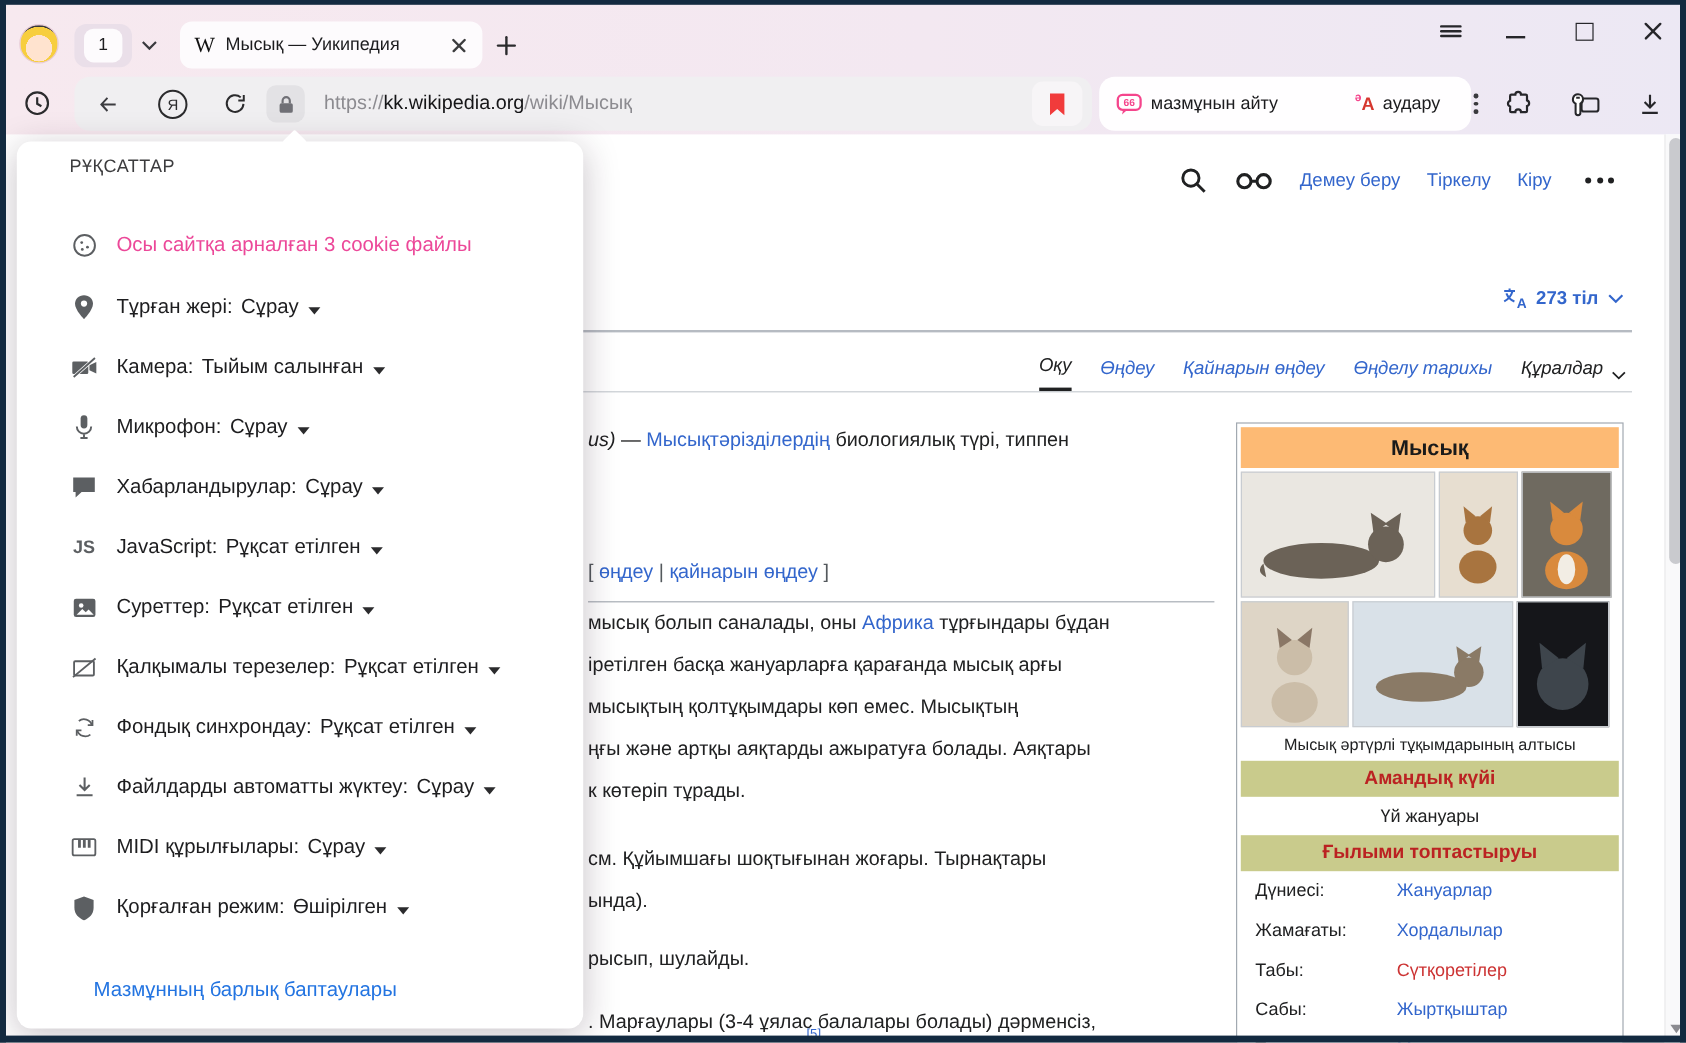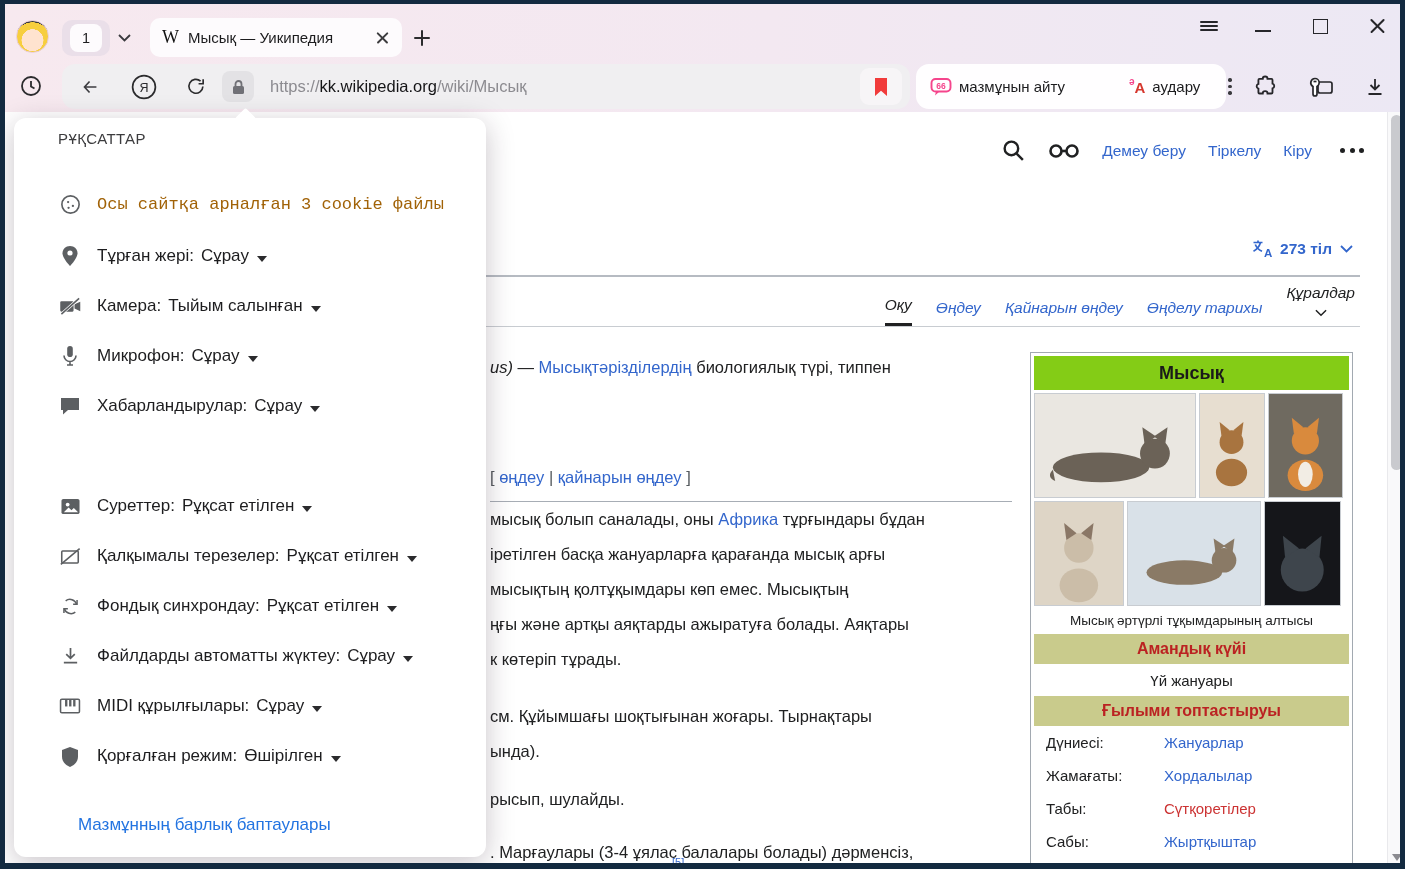--- a/index.html
+++ b/index.html
@@ -54,41 +54,41 @@
   .actions .lbl{font-size:15px;color:#1c1c1e;margin-left:7px;white-space:nowrap;}
   .vsep{width:1px;height:24px;background:#e4e3e7;margin:0 11px;}
   .tr-glyph{font-weight:bold;font-size:15px;color:#d6372e;position:relative;margin-left:42px;}
   .tr-glyph sup{color:#f5458c;font-size:10px;font-weight:bold;position:relative;top:-2px;}
   .vdots{display:flex;flex-direction:column;gap:3px;margin-left:6px;}
   .vdots i{width:3.4px;height:3.4px;border-radius:50%;background:#3a3a3e;}
   .bar-ic{position:absolute;top:72px;width:30px;height:30px;display:flex;align-items:center;justify-content:center;}
 
   
   .page{position:absolute;left:0;top:112px;width:1405px;height:757px;background:#fff;z-index:1;}
-  .wm-header{position:absolute;top:26px;right:41px;display:flex;align-items:center;gap:22px;}
+  .wm-header{position:absolute;top:26px;right:60px;display:flex;align-items:center;gap:22px;}
   .wm-header a{font-size:15.5px;color:#3366cc;text-decoration:none;white-space:nowrap;}
   .hdots{display:flex;gap:4.5px;margin-left:6px;}
   .hdots i{width:5px;height:5px;border-radius:50%;background:#202122;}
   .langrow{position:absolute;top:127px;right:52px;display:flex;align-items:center;gap:8px;color:#3366cc;
     font-size:15.5px;font-weight:bold;}
   .rule1{position:absolute;left:20px;top:163px;width:1340px;height:1.5px;background:#b6bbc2;}
   .tabsrow{position:absolute;top:178px;right:50px;display:flex;align-items:flex-end;gap:24px;font-size:15.5px;height:36px;font-style:italic;}
   .tabsrow .wtab{color:#3366cc;padding-bottom:9px;white-space:nowrap;}
   .tabsrow .wtab.active{color:#202122;border-bottom:3px solid #202122;}
-  .tabsrow .wtab.tools{color:#202122;display:flex;align-items:center;gap:7px;flex-direction:column;}
+  .tabsrow .wtab.tools{color:#202122;display:flex;align-items:flex-end;gap:7px;}
   .rule2{position:absolute;left:20px;top:214px;width:1340px;height:1px;background:#c8ccd1;}
   .aline{position:absolute;left:490px;font-size:16.5px;color:#202122;white-space:nowrap;}
   .aline a{color:#3366cc;text-decoration:none;}
   .aline .it{font-style:italic;}
   .hr{position:absolute;left:490px;top:389px;width:522px;height:1px;background:#a7adb5;}
   .refsup{position:absolute;left:672px;top:744px;font-size:11px;color:#3366cc;}
 
   
   .infobox{position:absolute;left:1030px;top:240px;width:323px;border:1px solid #a2a9b1;background:#fff;padding:3px;font-size:15px;color:#202122;}
-  .ib-title{height:34px;background:#84cc16;display:flex;align-items:center;justify-content:center;
+  .ib-title{height:34px;background:#fdba74;display:flex;align-items:center;justify-content:center;
     font-weight:bold;font-size:18px;color:#1a1a1a;}
   .ib-grid{margin-top:3px;display:flex;flex-direction:column;gap:3px;}
   .ib-row{display:flex;gap:3px;height:105px;}
   .cat{border:1px solid #c8ccd1;flex-shrink:0;display:flex;align-items:flex-end;justify-content:center;overflow:hidden;}
   .cat svg{display:block;width:86%;height:88%;}
   .ib-caption{padding:7px 2px 6px;text-align:center;font-size:13.5px;color:#202122;}
   .ib-hdr{height:30px;background:#c9cb8c;display:flex;align-items:center;justify-content:center;
     font-weight:bold;font-size:16px;color:#bb2222;}
   .ib-val{height:32px;display:flex;align-items:center;justify-content:center;font-size:15px;}
   .tax-row{display:flex;align-items:center;height:33px;padding-left:12px;}
@@ -104,21 +104,21 @@
 
   
   .panel{position:absolute;left:14px;top:118px;width:472px;height:739px;background:#fff;border-radius:12px;
     box-shadow:0 6px 28px rgba(40,20,40,.25);z-index:150;}
   .panel .caretup{position:absolute;left:224px;top:-7px;width:15px;height:15px;background:#fff;transform:rotate(45deg);border-radius:2px;}
   .p-title{position:absolute;left:44px;top:12px;font-size:15px;color:#3c3c3e;letter-spacing:.4px;}
   .p-row{position:absolute;left:44px;display:flex;align-items:center;gap:15px;height:28px;}
   .p-row .ic{width:24px;display:flex;justify-content:center;}
   .p-row .txt{font-size:17px;color:#1d1d1f;white-space:nowrap;}
   .p-row .txt .val{margin-left:7px;}
-  .p-row a{font-size:17px;color:#a16207;text-decoration:none;white-space:nowrap;font-family:Liberation Mono, monospace;}
+  .p-row a{font-size:17px;color:#ec4899;text-decoration:none;white-space:nowrap;}
   .dcaret{display:inline-block;width:0;height:0;border-left:5px solid transparent;border-right:5px solid transparent;
     border-top:6px solid #2b2b2d;margin-left:8px;position:relative;top:1px;}
   .jsic{font-size:15px;font-weight:bold;color:#5c5f62;}
   .p-footer{position:absolute;left:64px;top:697px;font-size:17px;color:#2374e1;text-decoration:none;}
 </style>
 </head>
 <body>
 
 <div class="frame">
 
@@ -456,20 +456,26 @@
 
     <div class="p-row" style="top:274px">
       <span class="ic">
           <svg width="22" height="20" viewBox="0 0 22 20">
             <path d="M2 2h18v12H9l-5 4.5V14H2z" fill="#5c5f62"></path>
           </svg>
         </span>
       <span class="txt"><span>Хабарландырулар:</span><span class="val">Сұрау</span><span class="dcaret"></span></span>
     </div>
 
+    <div class="p-row" style="top:324px">
+      <span class="ic">
+          <span class="jsic">JS</span>
+        </span>
+      <span class="txt"><span>JavaScript:</span><span class="val">Рұқсат етілген</span><span class="dcaret"></span></span>
+    </div>
 
     <div class="p-row" style="top:374px">
       <span class="ic">
           <svg width="21" height="19" viewBox="0 0 22 20">
             <rect x="1.5" y="2" width="19" height="16" rx="2" fill="#5c5f62"></rect>
             <circle cx="8" cy="8" r="2" fill="#fff"></circle>
             <path d="M4 16l5-5 3 3 2.5-2.5L19 16z" fill="#fff"></path>
           </svg>
         </span>
       <span class="txt"><span>Суреттер:</span><span class="val">Рұқсат етілген</span><span class="dcaret"></span></span>

